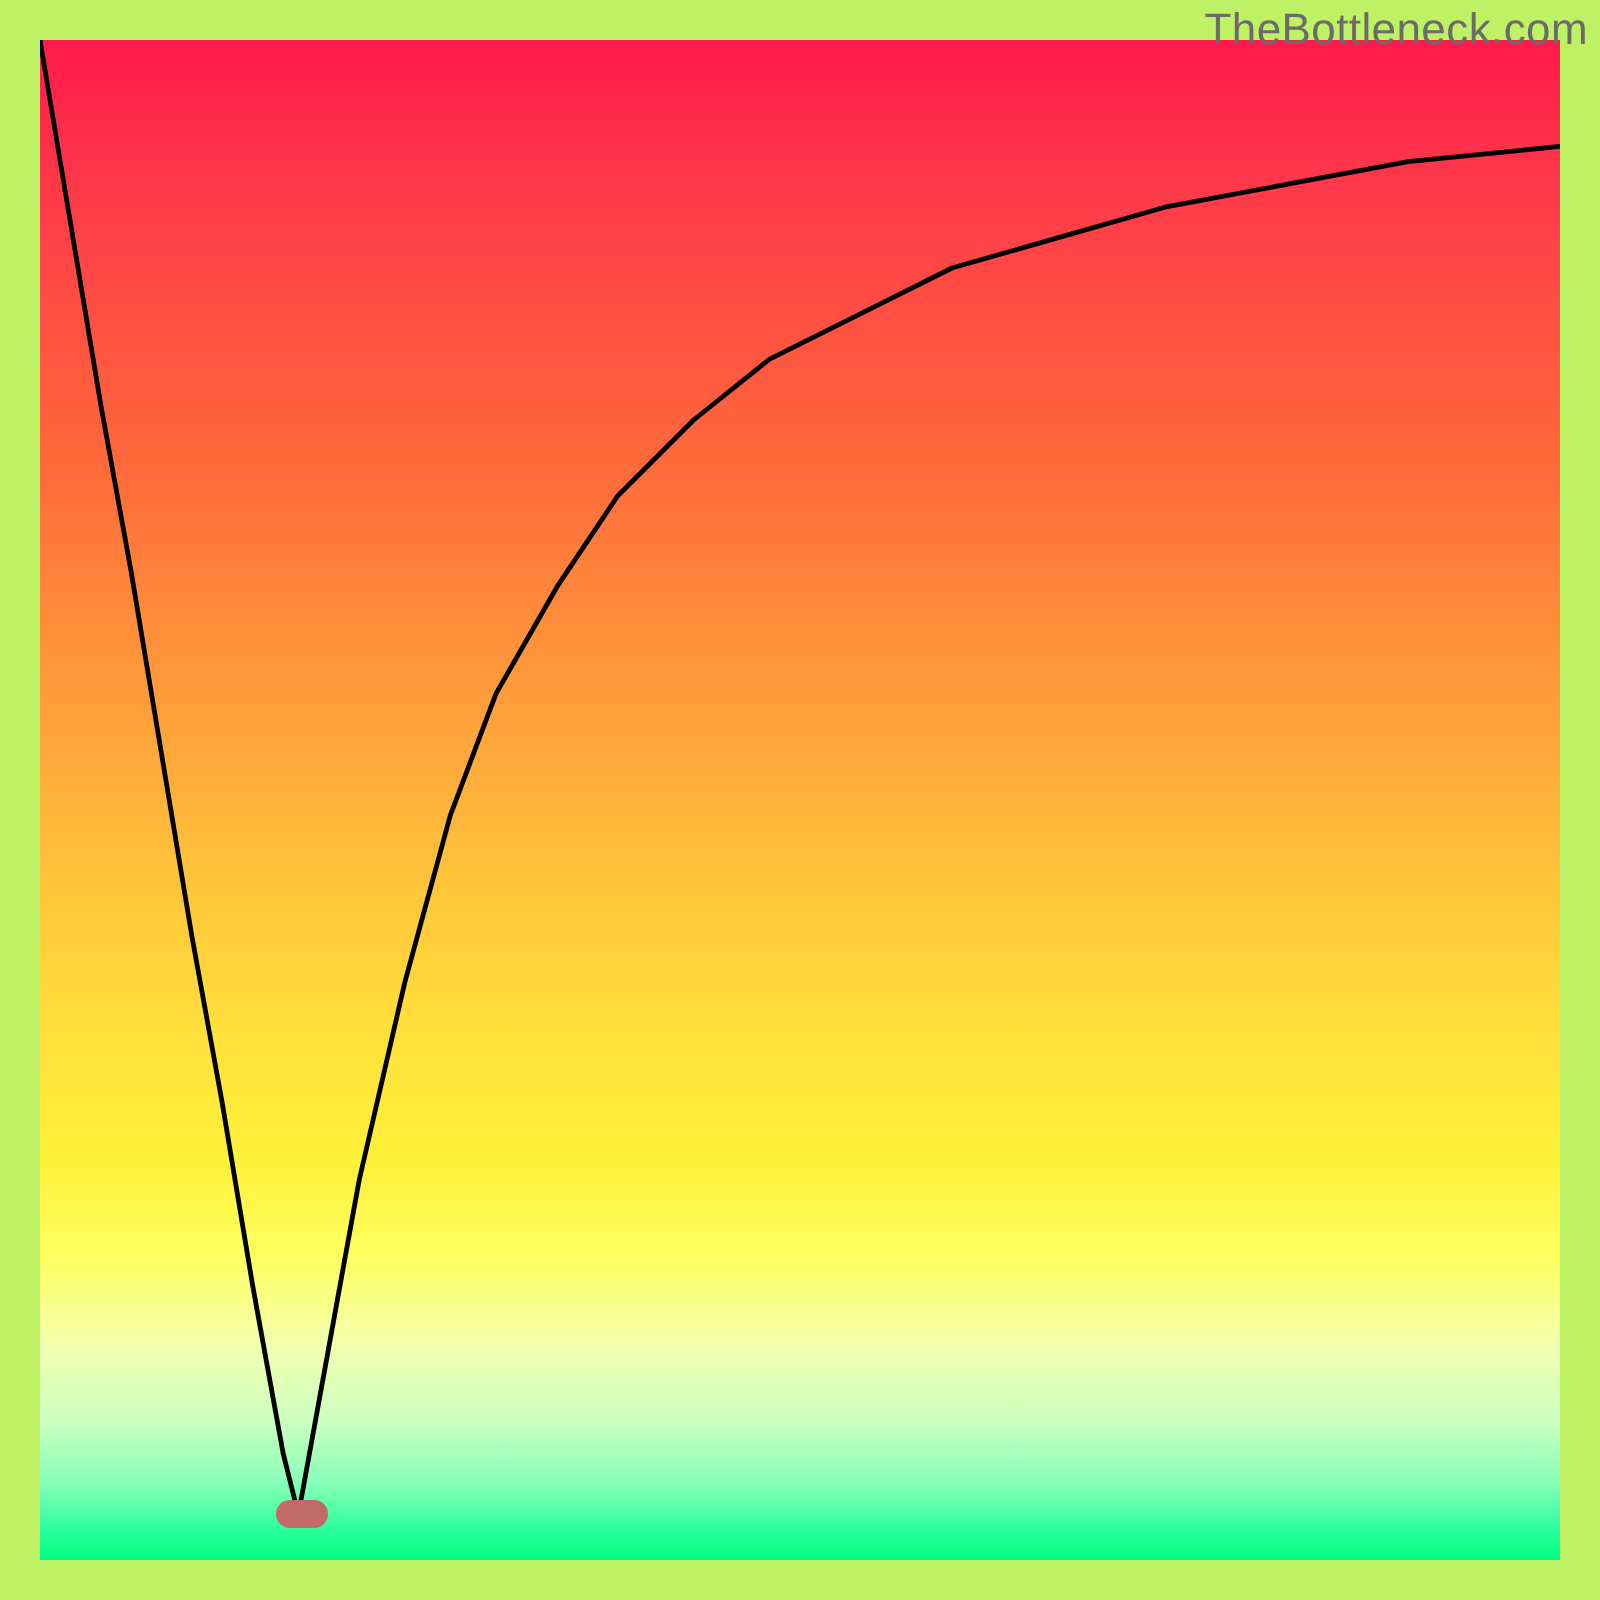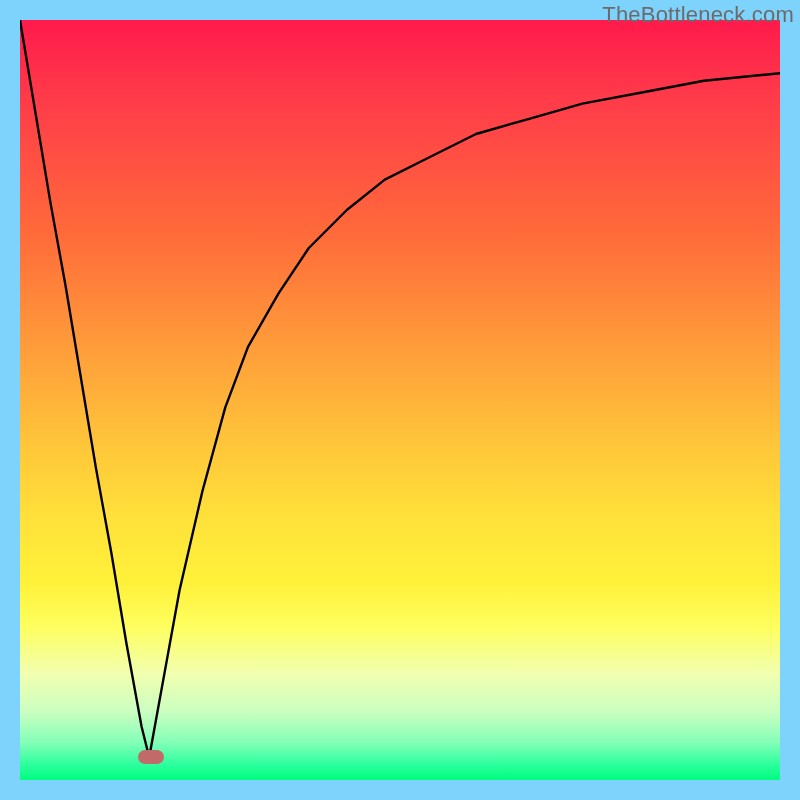--- a/index.html
+++ b/index.html
@@ -6,21 +6,21 @@
     margin: 0;
     padding: 0;
     width: 800px;
     height: 800px;
     overflow: hidden;
     font-family: Arial, Helvetica, sans-serif;
   }
   .frame {
     width: 800px;
     height: 800px;
-    background: #7dd3fc;
+    background: #bef264;
     position: relative;
   }
   .plot-area {
     position: absolute;
     left: 20px;
     top: 20px;
     width: 760px;
     height: 760px;
     overflow: hidden;
   }

